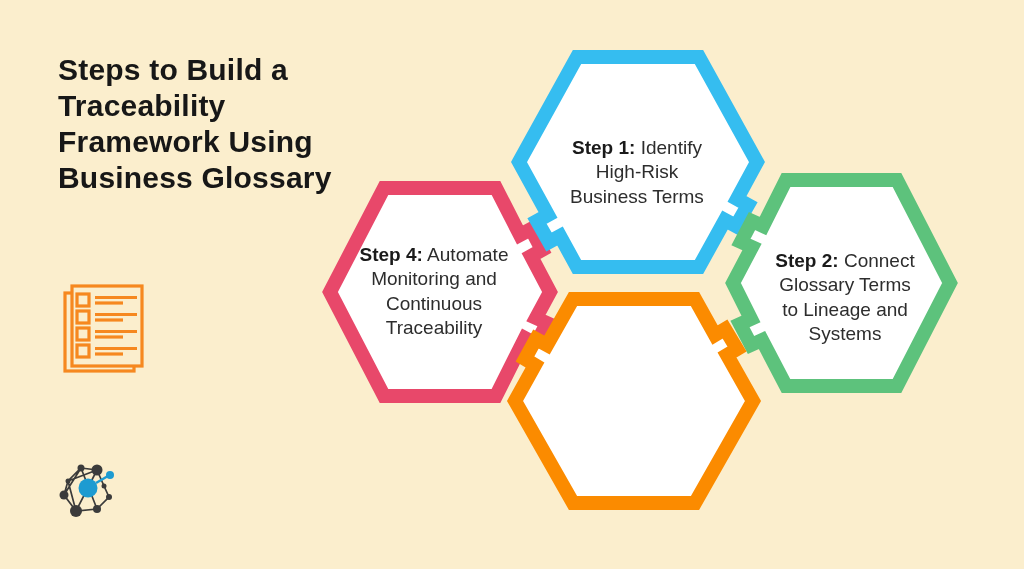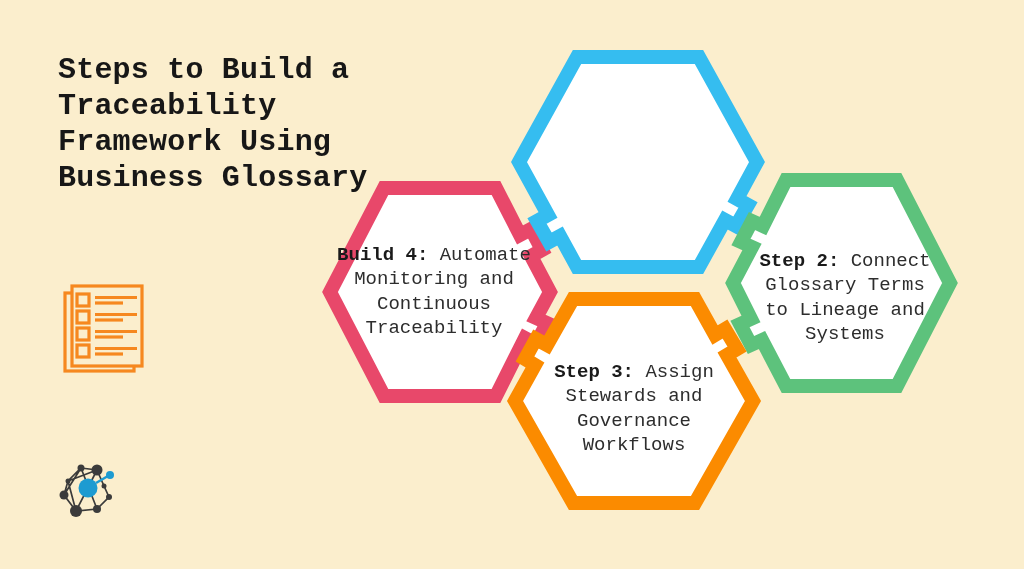--- a/index.html
+++ b/index.html
@@ -1,21 +1,21 @@
 <!DOCTYPE html>
 <html><head>
 <meta charset="utf-8">
 <style>
   html,body{margin:0;padding:0;background:#e9e9e9;}
   .canvas{
     position:relative;
     width:1024px;height:569px;
     background:#FBEECD;
     overflow:hidden;
-    font-family:Liberation Mono, monospace;
+    font-family:Liberation Sans, sans-serif;
   }
   .title{
     position:absolute;
     left:58px;top:52px;
     width:330px;
     font-size:30px;
     font-weight:700;
     line-height:1.2;
     letter-spacing:.2px;
     color:#171717;
@@ -46,32 +46,31 @@
 Framework Using
 Business Glossary</div>
 
   <svg class="hexsvg" width="1024" height="569" viewBox="0 0 1024 569">
     <path d="M 330 292 L 384 188 L 496 188 L 520 235 L 531 229 L 542 250 L 531 256 L 550 292 L 536 318 L 547 323 L 536 344 L 525 338 L 496 396 L 384 396 Z" stroke="#E8486A"></path>
     <path d="M 519 162 L 577 57 L 699 57 L 757 162 L 737 199 L 748 205 L 736 226 L 725 220 L 699 267 L 577 267 L 560 236 L 549 242 L 537 221 L 548 215 Z" stroke="#35BDF0"></path>
     <path d="M 733 283 L 752 247 L 741 242 L 752 221 L 763 226 L 786 180 L 897 180 L 950 283 L 897 386 L 786 386 L 762 340 L 751 345 L 740 324 L 751 319 Z" stroke="#5DC27C"></path>
     <path d="M 515 401 L 535 365 L 525 359 L 536 339 L 547 345 L 573 299 L 695 299 L 715 335 L 725 329 L 737 349 L 727 355 L 753 401 L 695 503 L 573 503 Z" stroke="#FB8B00"></path>
   </svg>
 
+  <div class="step-label" style="left:637px;top:172px;"><b>Step 1:</b><span> Identify
+High-Risk
+Business Terms</span></div>
 
   <div class="step-label" style="left:845px;top:298px;"><b>Step 2:</b><span> Connect
 Glossary Terms
 to Lineage and
 Systems</span></div>
 
-  <div class="step-label" style="left:634px;top:409px;"><b>Step 3:</b><span> Assign
-Stewards and
-Governance
-Workflows</span></div>
 
-  <div class="step-label" style="left:434px;top:292px;"><b>Build 4:</b><span> Automate
+  <div class="step-label" style="left:434px;top:292px;"><b>Step 4:</b><span> Automate
 Monitoring and
 Continuous
 Traceability</span></div>
 
   <svg class="icon" style="left:62px;top:284px;" width="82" height="90" viewBox="0 0 82 90">
     <g fill="none" stroke-width="3.2" stroke="#F6881F">
       <rect x="3" y="9" width="69" height="78"></rect>
       <rect x="10" y="2" width="70" height="80" fill="#FBEECD"></rect>
       <rect x="15" y="10" width="12" height="12"></rect>
       <line x1="33" y1="13.5" x2="75" y2="13.5"></line>

